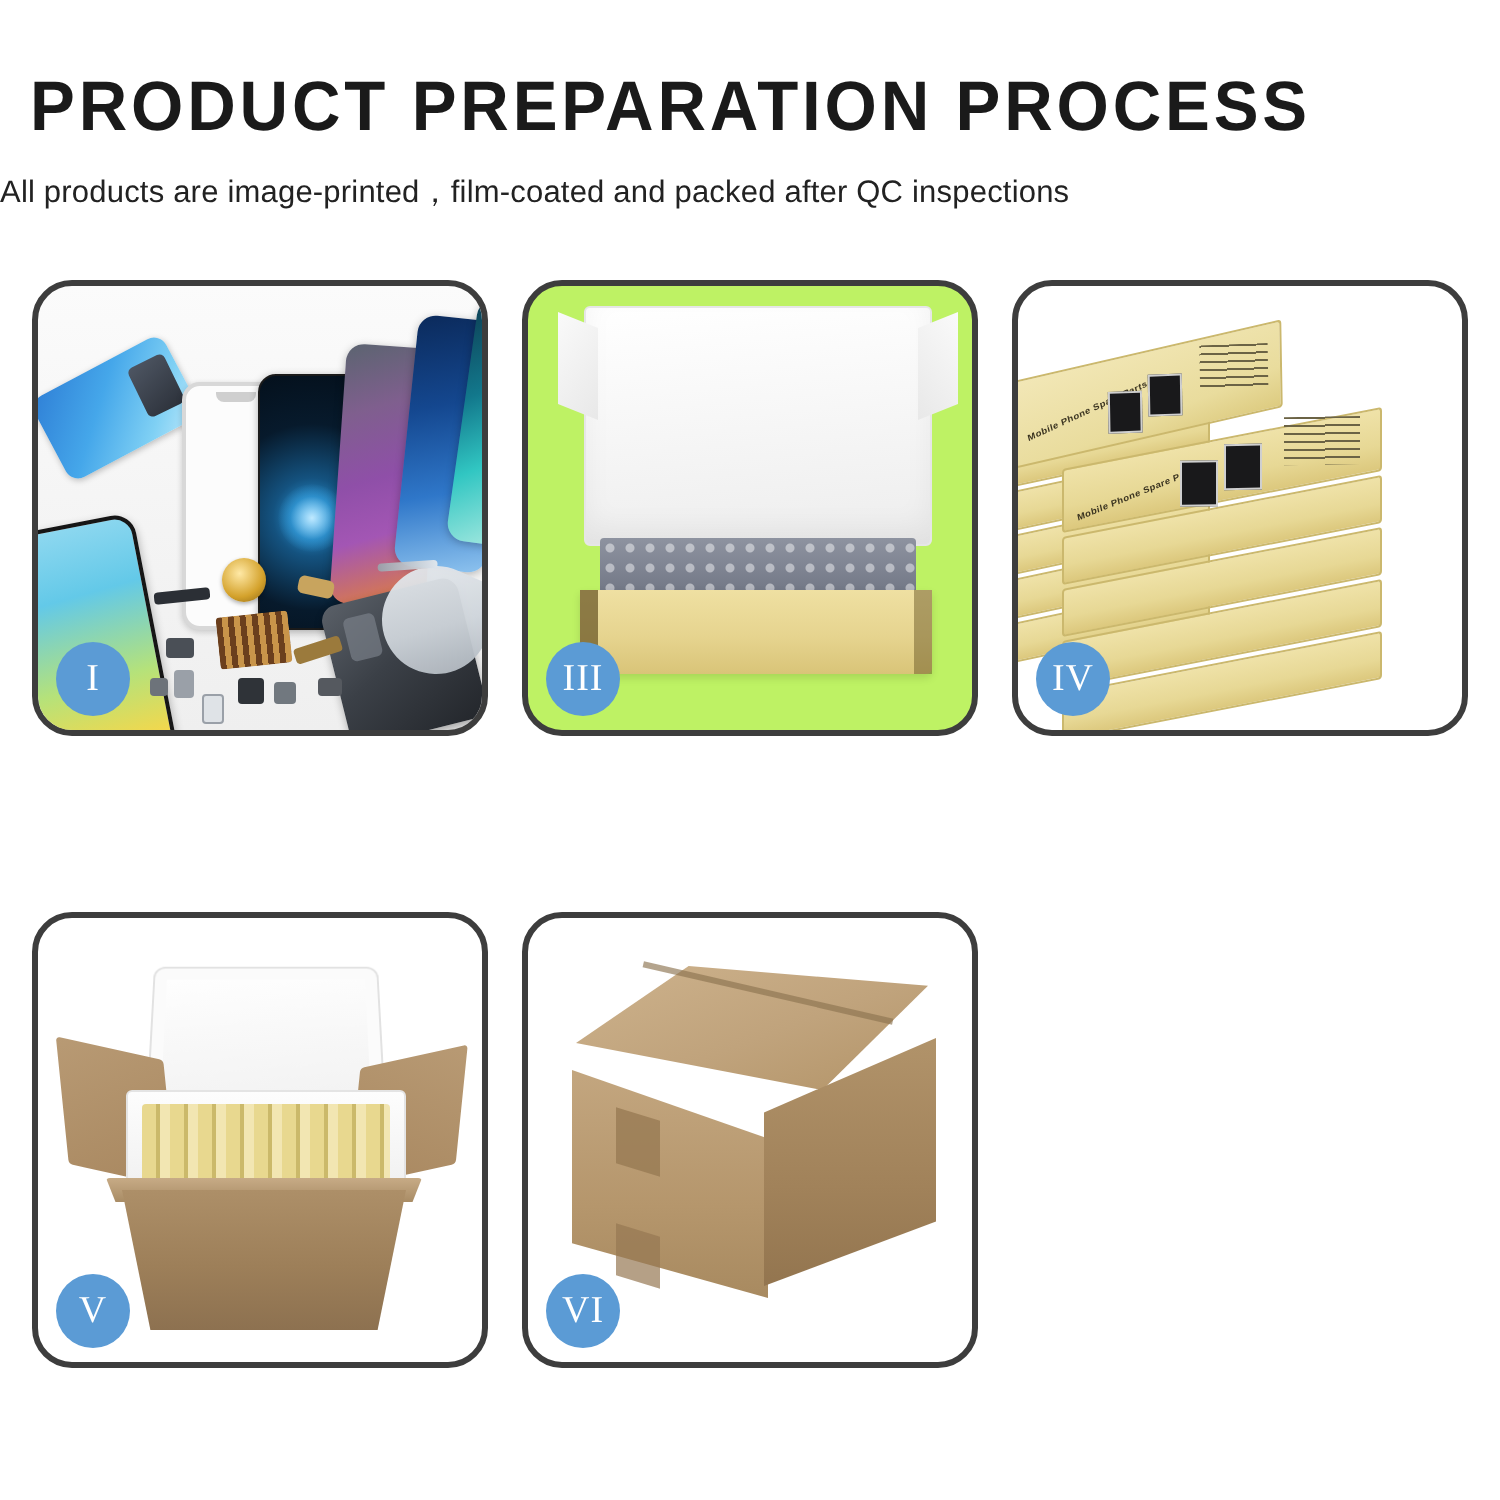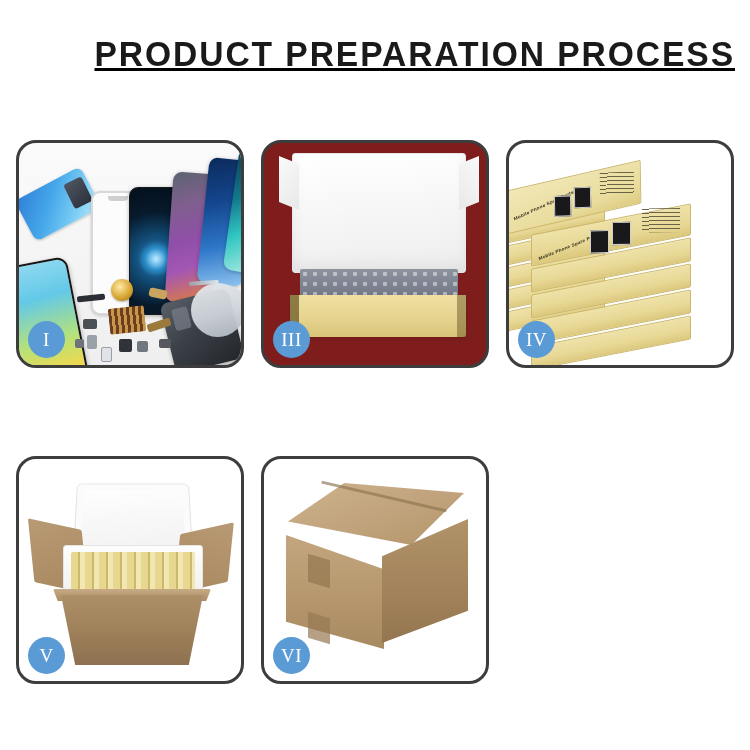--- a/index.html
+++ b/index.html
@@ -6,21 +6,21 @@
   body{
     width:750px;height:750px;
     background:#ffffff;
     font-family:"Liberation Sans","DejaVu Sans",sans-serif;
     overflow:hidden;
     position:relative;
   }
   .page{width:750px;height:750px;position:relative;}
 
   
-  .header{padding-top:36px;text-align:right;text-decoration:underline;}
+  .header{padding-top:36px;text-align:left;}
   .title{
     font-size:35px;
     font-weight:700;
     letter-spacing:2.0px;
     color:#1a1a1a;
     line-height:1.05;
     transform:scaleX(0.96);
     font-family:"Liberation Sans","DejaVu Sans",sans-serif;
   }
   .subtitle{
@@ -198,21 +198,21 @@
     background-size:20px 20px,20px 20px;
     mix-blend-mode:normal;
   }
   .tape{position:absolute;background:#c59a56;border-radius:2px;opacity:.92;}
   .tp1{left:54px;top:10px;width:14px;height:9px;transform:rotate(-12deg);}
   .tp2{left:46px;top:82px;width:16px;height:11px;transform:rotate(8deg);}
   .tp3{left:36px;top:186px;width:12px;height:22px;transform:rotate(-8deg);}
   .tp4{left:104px;top:186px;width:12px;height:22px;transform:rotate(10deg);}
 
   
-  .p3{background:#7f1d1d;}
+  .p3{background:#bef264;}
   .lid3{
     position:absolute;left:28px;top:10px;width:172px;height:118px;
     background:linear-gradient(175deg,#ffffff 0%,#f7f7f7 45%,#ededed 100%);
     border:1px solid #e6e6e6;border-radius:3px;
     box-shadow:inset 0 -8px 14px rgba(0,0,0,.05);
   }
   .lid3::before{
     content:"";position:absolute;left:-14px;top:6px;width:20px;height:46px;
     background:linear-gradient(120deg,#fafafa,#e8e8e8);transform:skewY(22deg);
   }
@@ -343,20 +343,21 @@
   .tapeA{position:absolute;left:44px;top:98px;width:22px;height:28px;background:rgba(150,120,82,.75);transform:skewY(17deg);}
   .tapeB{position:absolute;left:44px;top:156px;width:22px;height:26px;background:rgba(150,120,82,.7);transform:skewY(17deg);}
 </style>
 </head>
 <body>
 
 <div class="page">
 
   <div class="header">
     <div class="title">PRODUCT PREPARATION PROCESS</div>
+    <div class="subtitle">All products are image-printed，film-coated and packed after QC inspections</div>
   </div>
 
   <div class="grid">
 
     <div class="panel p1">
       <div class="stage">
         <div class="scr ph-a"></div>
         <div class="scr ph-b"></div>
         <div class="scr ph-c"></div>
         <div class="scr ph-d"></div>

